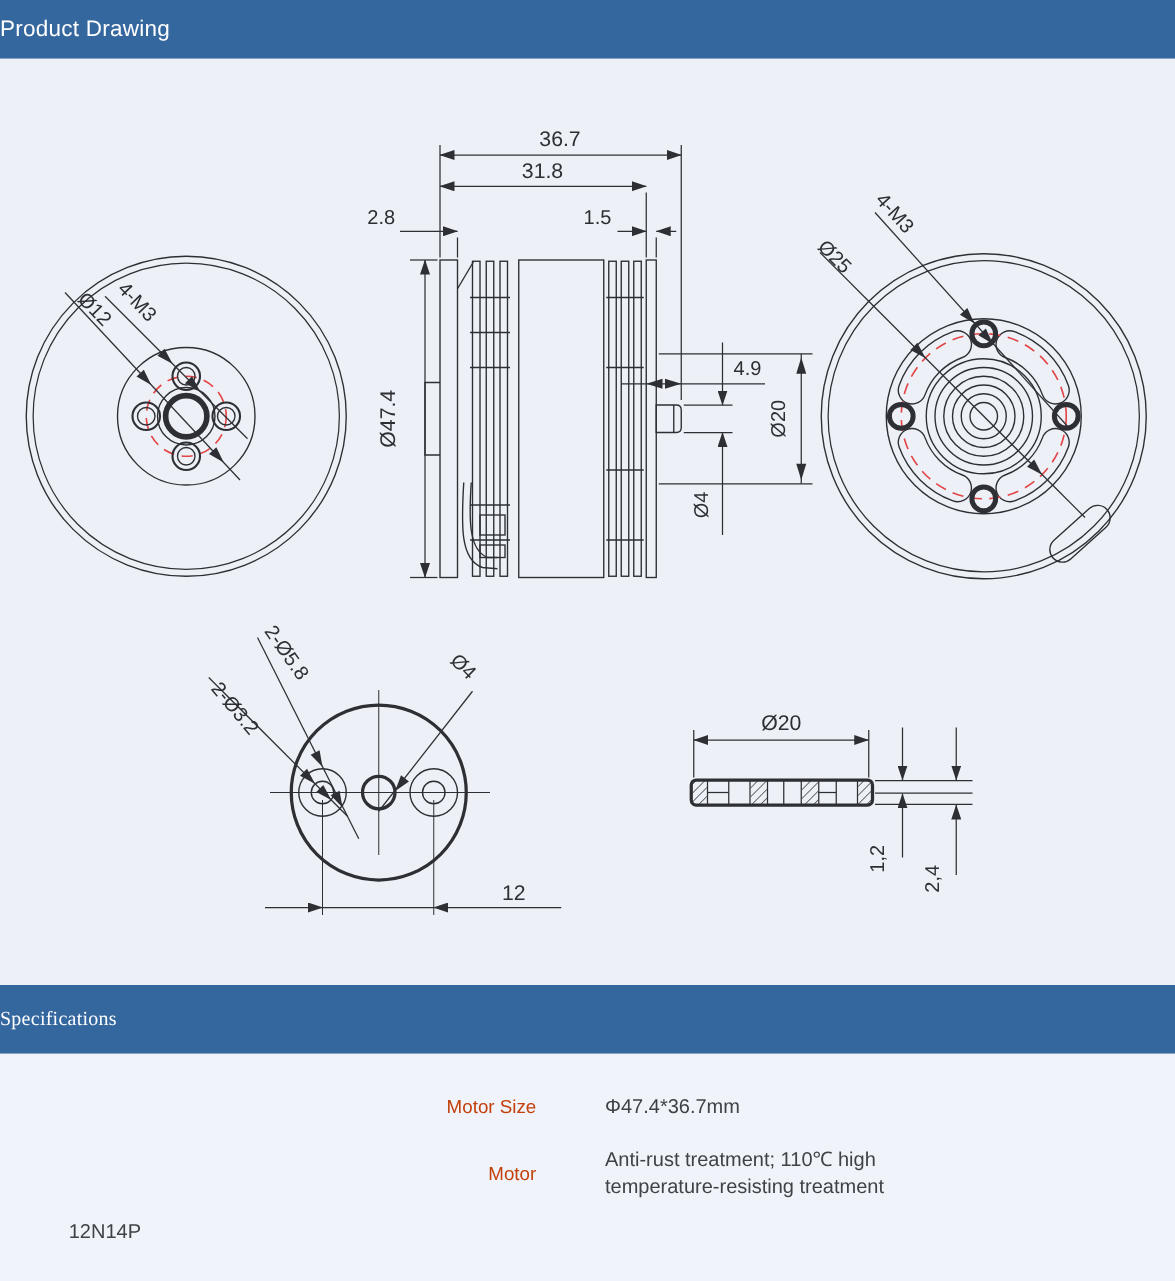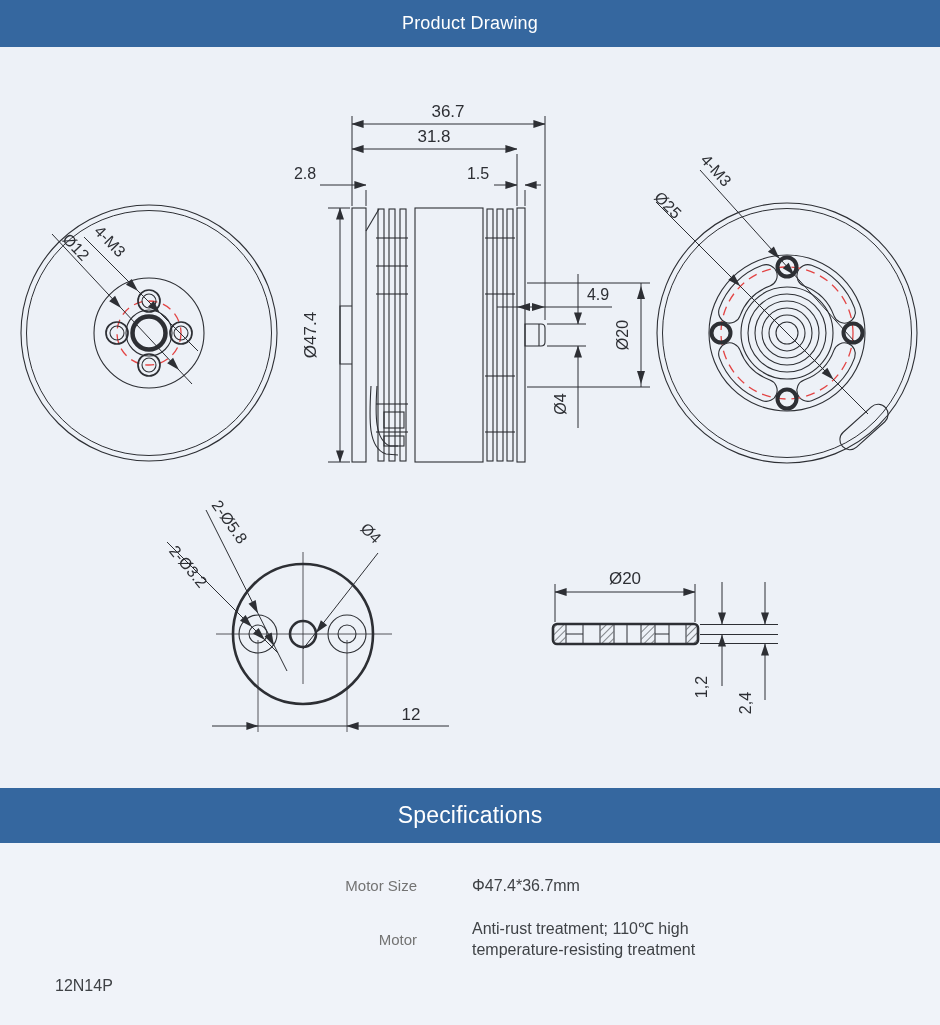--- a/index.html
+++ b/index.html
@@ -4,43 +4,43 @@
 <style>
   html,body{margin:0;padding:0;}
   body{
     width:940px;height:1025px;
     background:#edf1f7;
     font-family:"Liberation Sans",sans-serif;
     overflow:hidden;
   }
   .bar{
     width:940px;background:#35679f;color:#ffffff;
-    text-align:center;font-weight:400;letter-spacing:.2px;
+    font-weight:400;letter-spacing:.2px;
   }
   .bar.top{height:47px;line-height:47px;font-size:18px;}
-  .bar.spec{height:55px;line-height:55px;font-size:23px;}
+  .bar.spec{height:55px;line-height:55px;font-size:16px;font-family:Liberation Serif, serif;}
   .drawing-wrap{width:940px;height:741px;background:#edf1f7;}
   svg{display:block;}
   svg text{font-family:"Liberation Sans",sans-serif;fill:#2d2f34;}
   .dt{font-size:16px;}
   .dt-lg{font-size:17px;}
   .thin{stroke:#2d2f34;stroke-width:1.1;fill:none;}
   .thin2{stroke:#2d2f34;stroke-width:1;fill:none;}
   .cl{stroke:#2d2f34;stroke-width:.8;fill:none;}
   .bold{stroke:#2d2f34;stroke-width:2.6;fill:none;}
   .dim{stroke:#2d2f34;stroke-width:1;fill:none;}
   .red{stroke:#e34444;stroke-width:1.3;fill:none;stroke-dasharray:9 6;}
   .arr{fill:#2d2f34;}
   .spec-table{width:940px;height:182px;background:#f0f3f9;box-sizing:border-box;padding-top:32px;}
   .spec-row{display:flex;align-items:center;}
   .spec-row.r1{margin-bottom:21px;}
   .spec-row.r2{margin-bottom:14px;}
   .spec-label{
-    width:417px;text-align:right;color:#737373;
-    font-size:15px;line-height:19px;flex:none;
+    width:417px;text-align:right;color:#c2410c;
+    font-size:15px;line-height:19px;flex:none;padding-left:12px;
   }
   .spec-value{margin-left:55px;color:#3f4246;font-size:16px;line-height:21.5px;}
 </style>
 </head>
 <body>
 
 <div class="bar top">
   <span>Product Drawing</span>
 </div>
 

